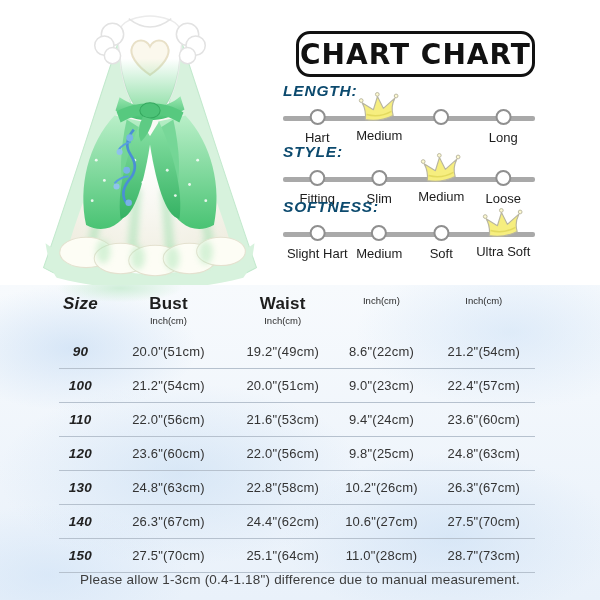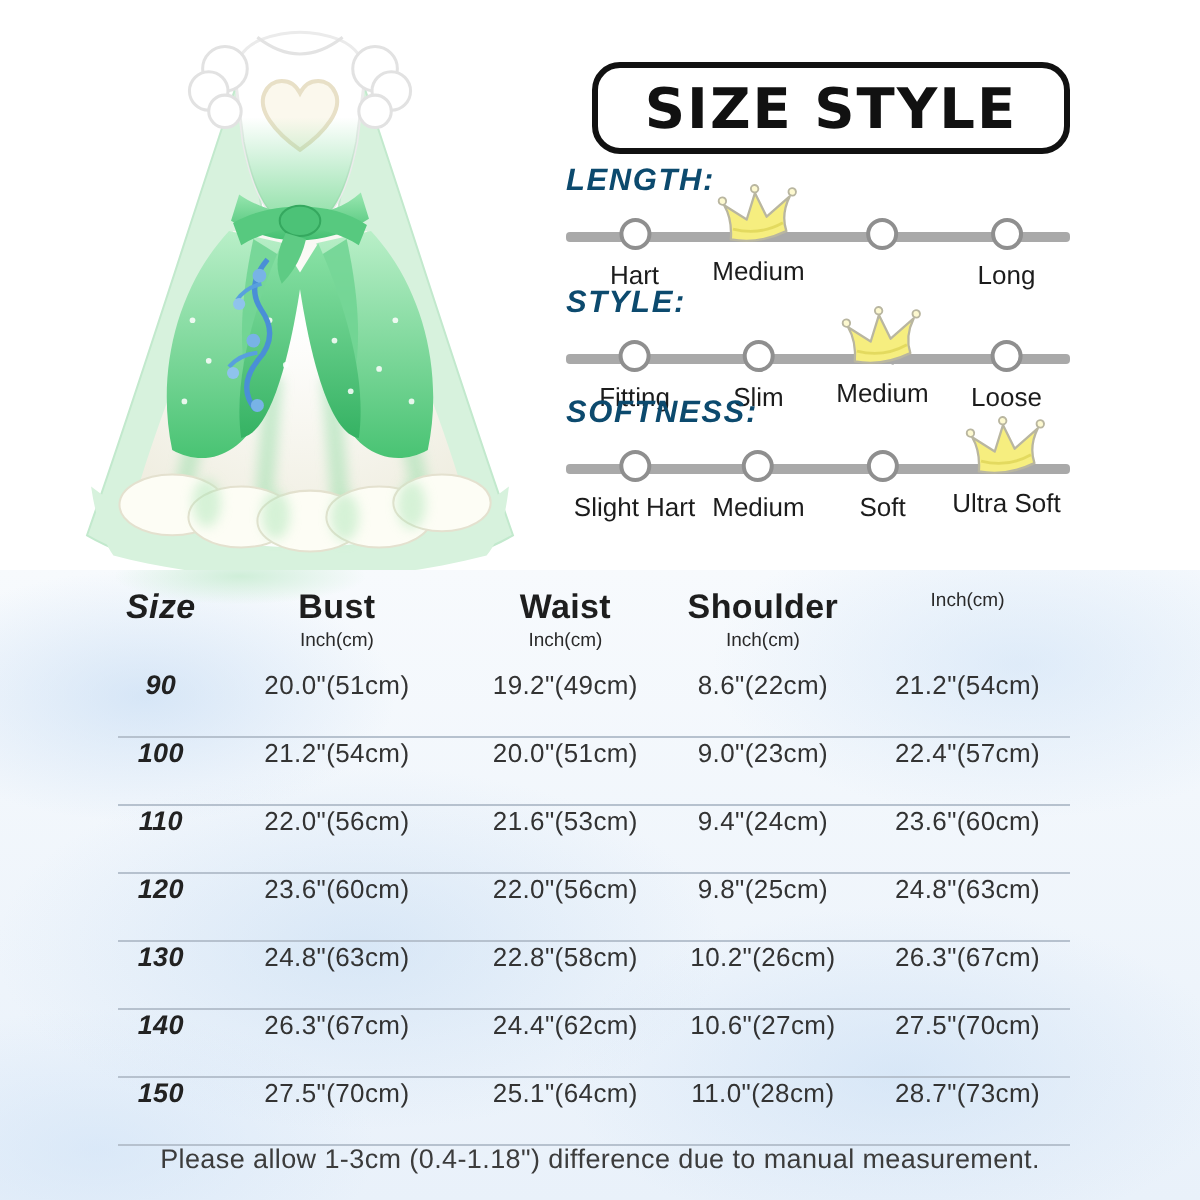--- a/index.html
+++ b/index.html
@@ -32,21 +32,21 @@
       radial-gradient(260px 130px at 30% 60%, rgba(188,214,240,.45), transparent 70%),
       radial-gradient(240px 120px at 75% 80%, rgba(196,219,243,.50), transparent 70%),
       radial-gradient(200px 100px at 8% 92%, rgba(205,225,246,.55), transparent 70%),
       linear-gradient(180deg,#f7fafd,#e9f1fa);}
   .thead{position:absolute;left:59px;top:9px;width:476px;display:flex;}
   .th{text-align:center;}
   .col0{width:9%;font-style:italic;}.col1{width:28%;}.col2{width:20%;}.col3{width:21.5%;}.col4{width:21.5%;}
   .th-label{font-weight:bold;font-size:17px;color:#1e1e1e;letter-spacing:.2px;}
   .th-unit{font-size:9.5px;color:#2a2a2a;margin-top:1px;}
   .tbody{position:absolute;left:59px;top:50px;width:476px;}
-  .tr{display:flex;height:33px;border-bottom:1px solid #b6c1ce;}
+  .tr{display:flex;align-items:center;height:33px;border-bottom:1px solid #b6c1ce;}
   .td{text-align:center;font-size:13px;color:#333;letter-spacing:.2px;}
   .size-cell{font-weight:bold;color:#222;font-size:13.5px;}
   .note{position:absolute;left:0;top:287px;width:100%;text-align:center;
         font-size:13.5px;color:#3c3c3c;letter-spacing:.2px;}
 </style>
 </head>
 <body>
 
 <div class="canvas">
 
@@ -156,21 +156,21 @@
 
     <g>
       <path d="M103 88 C122 101 148 101 163 87 L167 100 C146 114 120 114 99 101 Z" fill="url(#gSash)"></path>
       <path d="M100 102 C119 91 149 91 166 103 L162 113 C145 102 122 102 104 113 Z" fill="#57c97f"></path>
       <ellipse cx="133" cy="101" rx="10" ry="7.5" fill="#4cc277" stroke="#35a85f" stroke-width="1"></ellipse>
       <path d="M126 107 Q119 121 124 132 Q133 123 136 110 Z" fill="#5ecb84"></path>
     </g>
   </svg>
 
   <div class="title-box">
-    <span>SIZE STYLE</span>
+    <span>CHART CHART</span>
   </div>
 
   <div class="selector" style="top:82px">
     <div class="sel-label">LENGTH:</div>
     <div class="slider">
         <div class="track-line"></div>
         <div class="stops">
           <div class="stop" style="left: 13.6%;">
             <div class="dot"></div>
             <div class="stop-label">Hart</div>
@@ -270,21 +270,20 @@
         </div>
         <div class="th col1">
           <div class="th-label">Bust</div>
           <div class="th-unit">Inch(cm)</div>
         </div>
         <div class="th col2">
           <div class="th-label">Waist</div>
           <div class="th-unit">Inch(cm)</div>
         </div>
         <div class="th col3">
-          <div class="th-label">Shoulder</div>
           <div class="th-unit">Inch(cm)</div>
         </div>
         <div class="th col4">
           <div class="th-unit">Inch(cm)</div>
         </div>
       </div>
     <div class="tbody">
         <div class="tr">
           <div class="td col0 size-cell">90</div>
           <div class="td col1">20.0"(51cm)</div>

